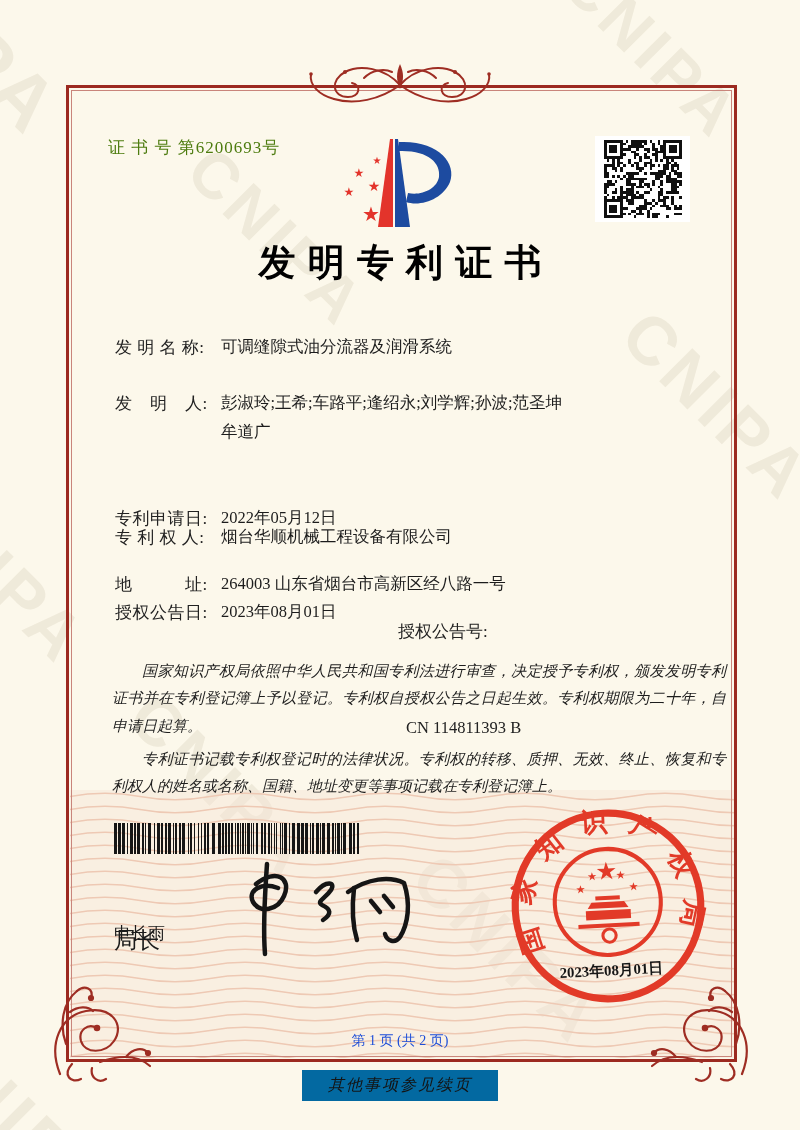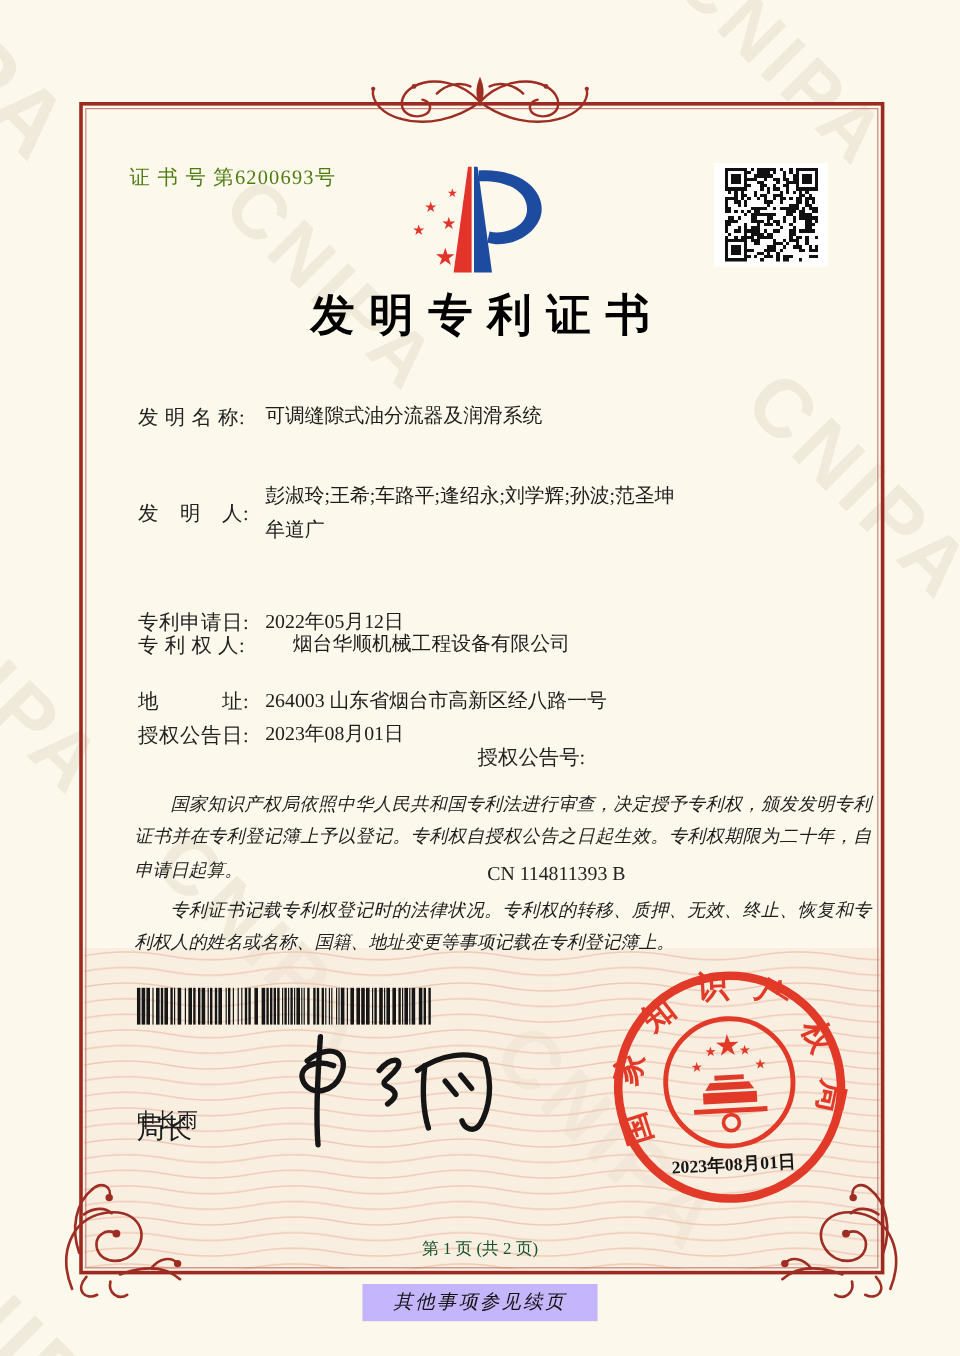--- a/index.html
+++ b/index.html
@@ -44,23 +44,23 @@
   .paras p + p { margin-top:6px; }
 
   .barcode { position:absolute; left:114px; top:823px; }
   .signer-title { position:absolute; left:114px; top:925px; font-family:Liberation Sans, sans-serif;
            font-size:23px; color:#1b1b1b; }
   .signer-name { position:absolute; left:114px; top:922px; font-family:"Liberation Sans","DejaVu Sans",sans-serif;
            font-size:17px; color:#1b1b1b; }
   .signature { position:absolute; left:218px; top:852px; }
   .seal { position:absolute; left:506px; top:804px; }
 
-  .page-no { position:absolute; left:0; top:1032px; width:800px; text-align:center; font-size:14px; color:#14532d; }
+  .page-no { position:absolute; left:0; top:1032px; width:800px; text-align:center; font-size:14px; color:#1d4ed8; }
   .note { position:absolute; left:0; top:1070px; width:800px; text-align:center; }
-  .note span { display:inline-block; background:#c4b5fd; padding:5px 26px; font-size:16px;
+  .note span { display:inline-block; background:#0369a1; padding:5px 26px; font-size:16px;
                font-style:italic; color:#141414; letter-spacing:2px; }
 </style>
 </head>
 <body>
 
 <div class="page">
 
   <div class="wm" style="left:-110px; top:-100px; font-size:78px;">CNIPA</div>
   <div class="wm" style="left:600px; top:-55px; font-size:64px;">CNIPA</div>
   <div class="wm" style="left:225px; top:133px; font-size:64px;">CNIPA</div>
@@ -557,32 +557,32 @@
           <rect x="23" y="28" width="1" height="1" fill="#101010"></rect>
         </svg>
     </div>
 
     <div class="title">发明专利证书</div>
 
     <div class="field" style="top:336px;">
       <span class="lab">发 明 名 称:</span>
       <span class="val">可调缝隙式油分流器及润滑系统</span>
     </div>
-    <div class="field" style="top:402px;align-items:center;">
+    <div class="field" style="top:392px;">
       <span class="lab">发　明　人:</span>
       <span class="val">
         <div>彭淑玲;王希;车路平;逢绍永;刘学辉;孙波;范圣坤</div>
         <div class="l2">牟道广</div>
       </span>
     </div>
     <div class="field" style="top:479px;margin-top:28px;">
       <span class="lab">专利申请日:</span>
       <span class="val">2022年05月12日</span>
     </div>
-    <div class="field" style="top:526px;gap:23px;">
+    <div class="field" style="top:526px;">
       <span class="lab">专 利 权 人:</span>
       <span class="val">烟台华顺机械工程设备有限公司</span>
     </div>
     <div class="field" style="top:573px;">
       <span class="lab">地　　　址:</span>
       <span class="val">264003 山东省烟台市高新区经八路一号</span>
     </div>
     <div class="field" style="top:601px;">
       <span class="lab">授权公告日:</span>
       <span class="val">2023年08月01日</span>

